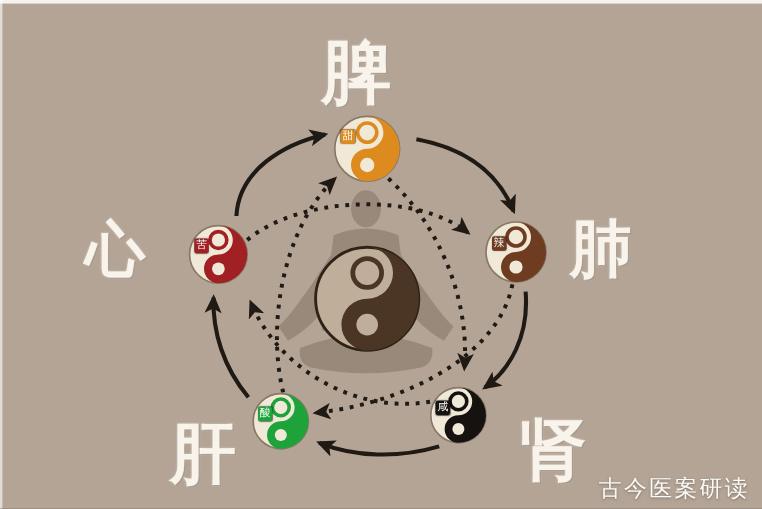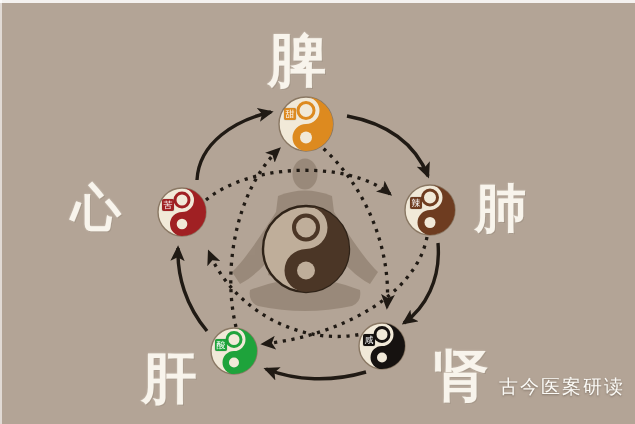--- a/index.html
+++ b/index.html
@@ -28,21 +28,21 @@
     width:12px;height:12px;
     border-radius:2px;
     color:#fff;
     font-size:9px;line-height:12px;
     text-align:center;
     box-shadow:0 0 1px rgba(0,0,0,.5);
     overflow:hidden;
   }
   .watermark{
     position:absolute;
-    right:10px;top:374px;
+    right:10px;top:394px;
     color:#fbfaf6;
     font-size:19px;
     letter-spacing:2px;
     text-shadow:0 1px 2px rgba(90,78,66,.6);
     white-space:nowrap;
   }
 </style>
 </head>
 <body>
 

